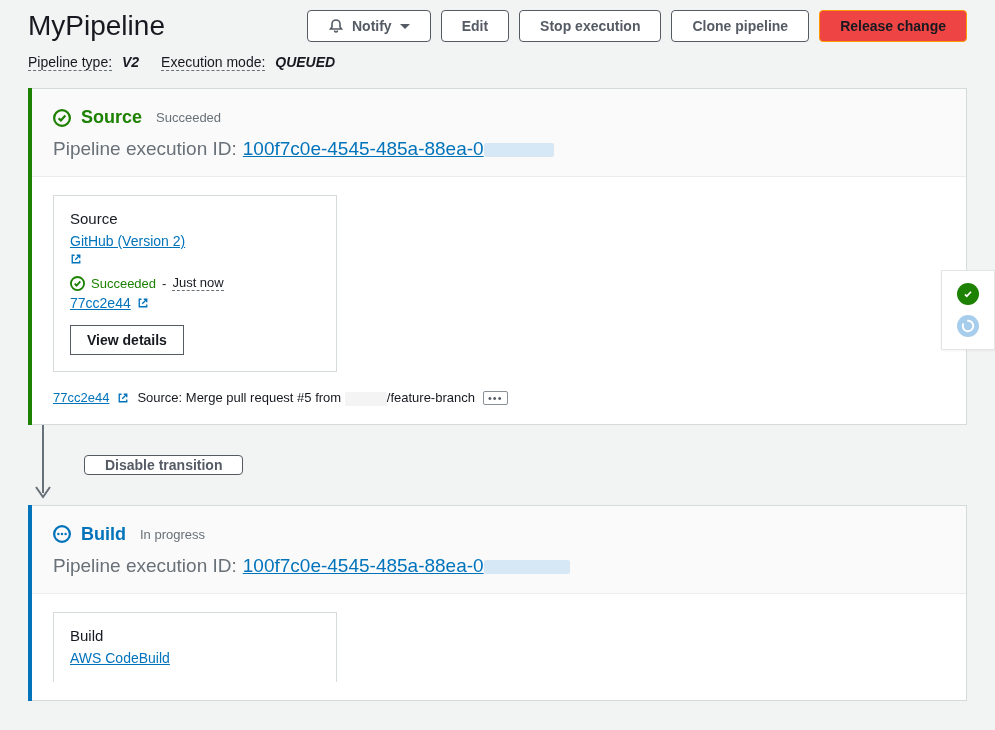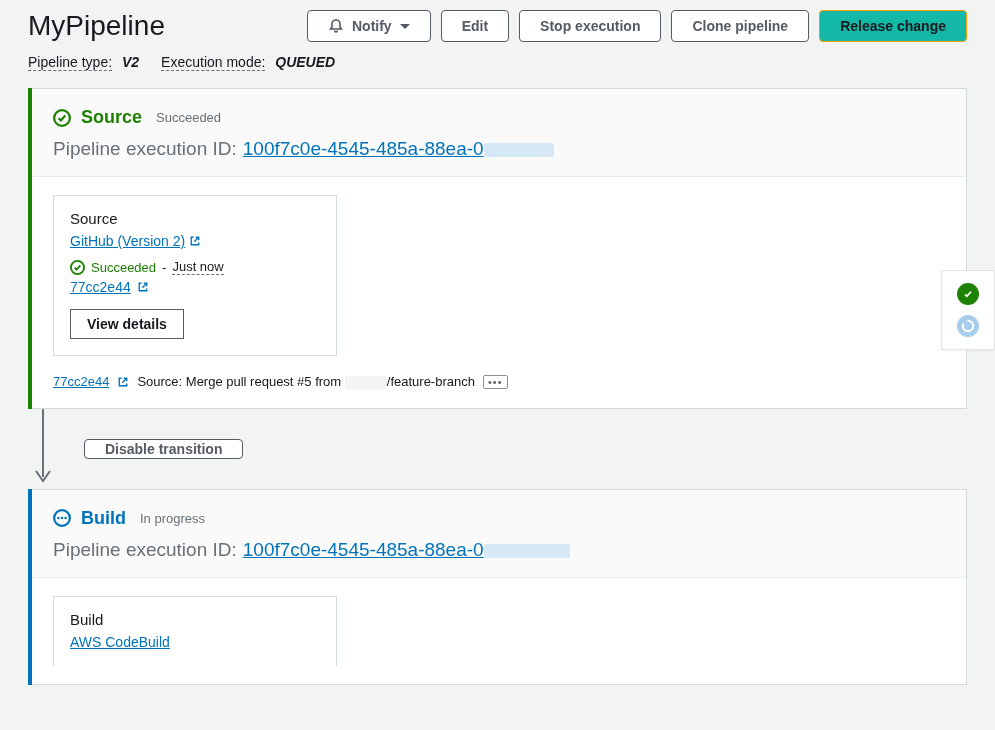--- a/index.html
+++ b/index.html
@@ -54,21 +54,21 @@
     font-size: 14px;
     font-weight: 700;
     color: #545b64;
     cursor: pointer;
     display: inline-flex;
     align-items: center;
     gap: 8px;
     height: 32px;
   }
   .btn-primary {
-    background: #14b8a6;
+    background: #ef4444;
     border-color: #ff9900;
     color: #16191f;
   }
   .btn svg { width: 16px; height: 16px; }
   .caret-down {
     width: 0; height: 0;
     border-left: 5px solid transparent;
     border-right: 5px solid transparent;
     border-top: 5px solid #545b64;
   }
@@ -137,23 +137,24 @@
     padding: 14px 16px 16px 16px;
     background: #fff;
   }
   .action-name {
     font-size: 15px;
     color: #16191f;
     margin-bottom: 6px;
   }
   .provider-row {
     display: flex;
-    align-items: center;
+    align-items: flex-start;
     gap: 4px;
     margin-bottom: 10px;
+    flex-direction: column;
   }
   .status-row {
     display: flex;
     align-items: center;
     gap: 6px;
     margin-bottom: 4px;
     font-size: 13px;
   }
   .status-succeeded { color: #1d8102; }
   .timestamp {

